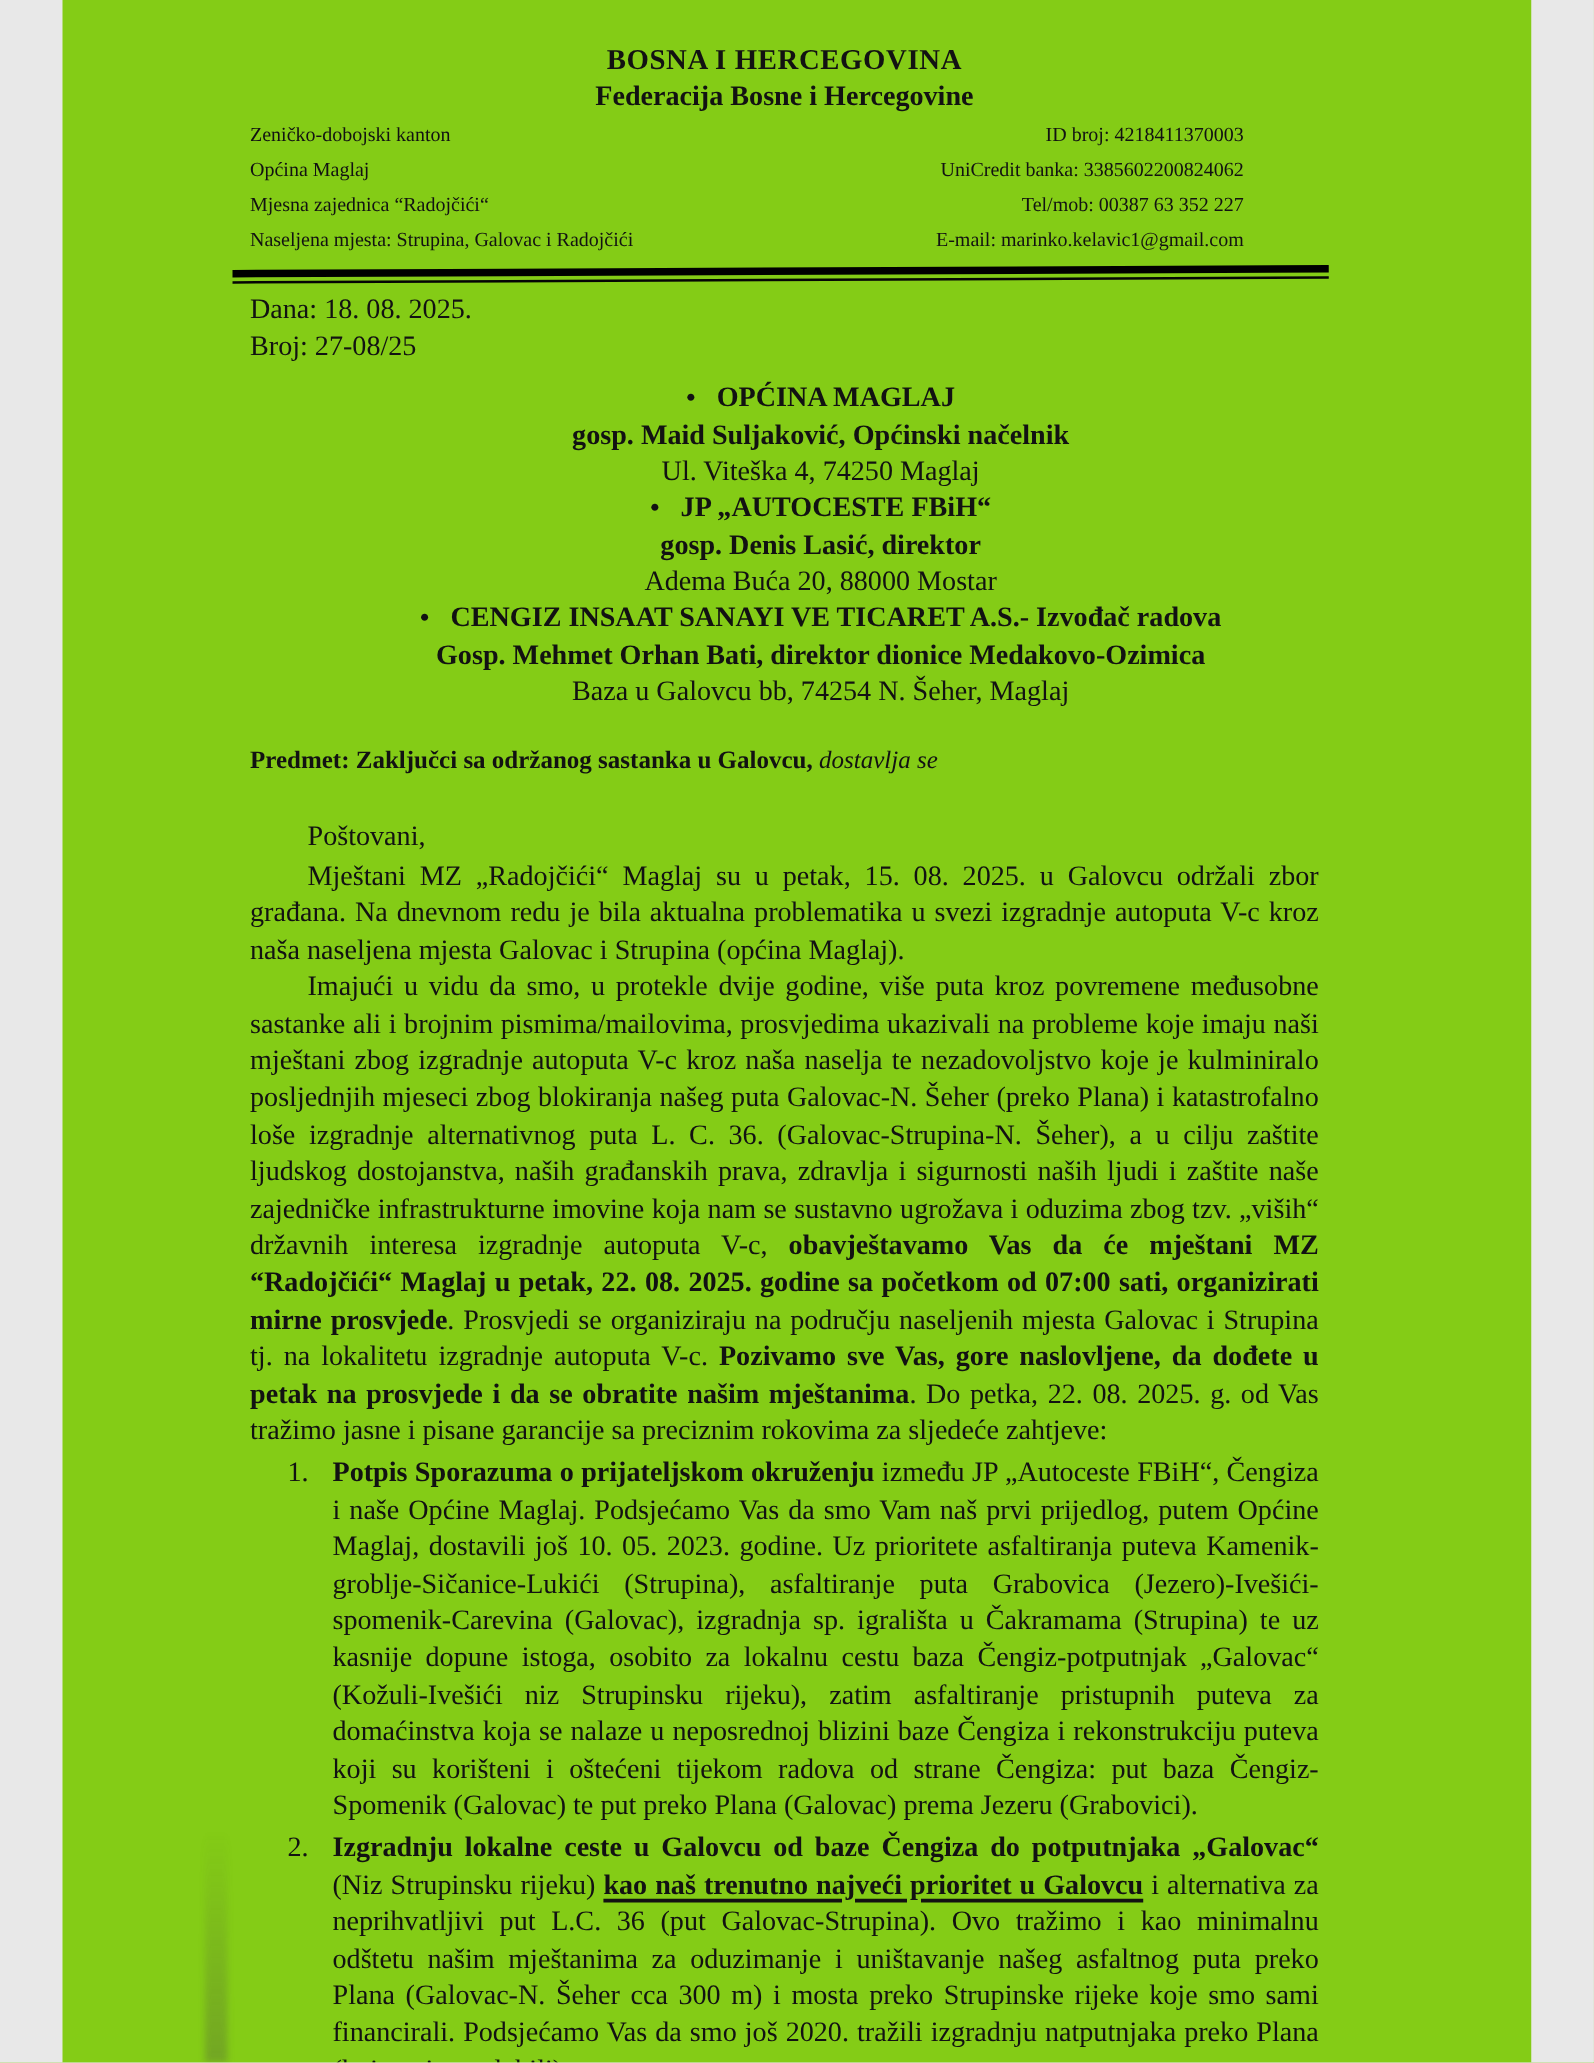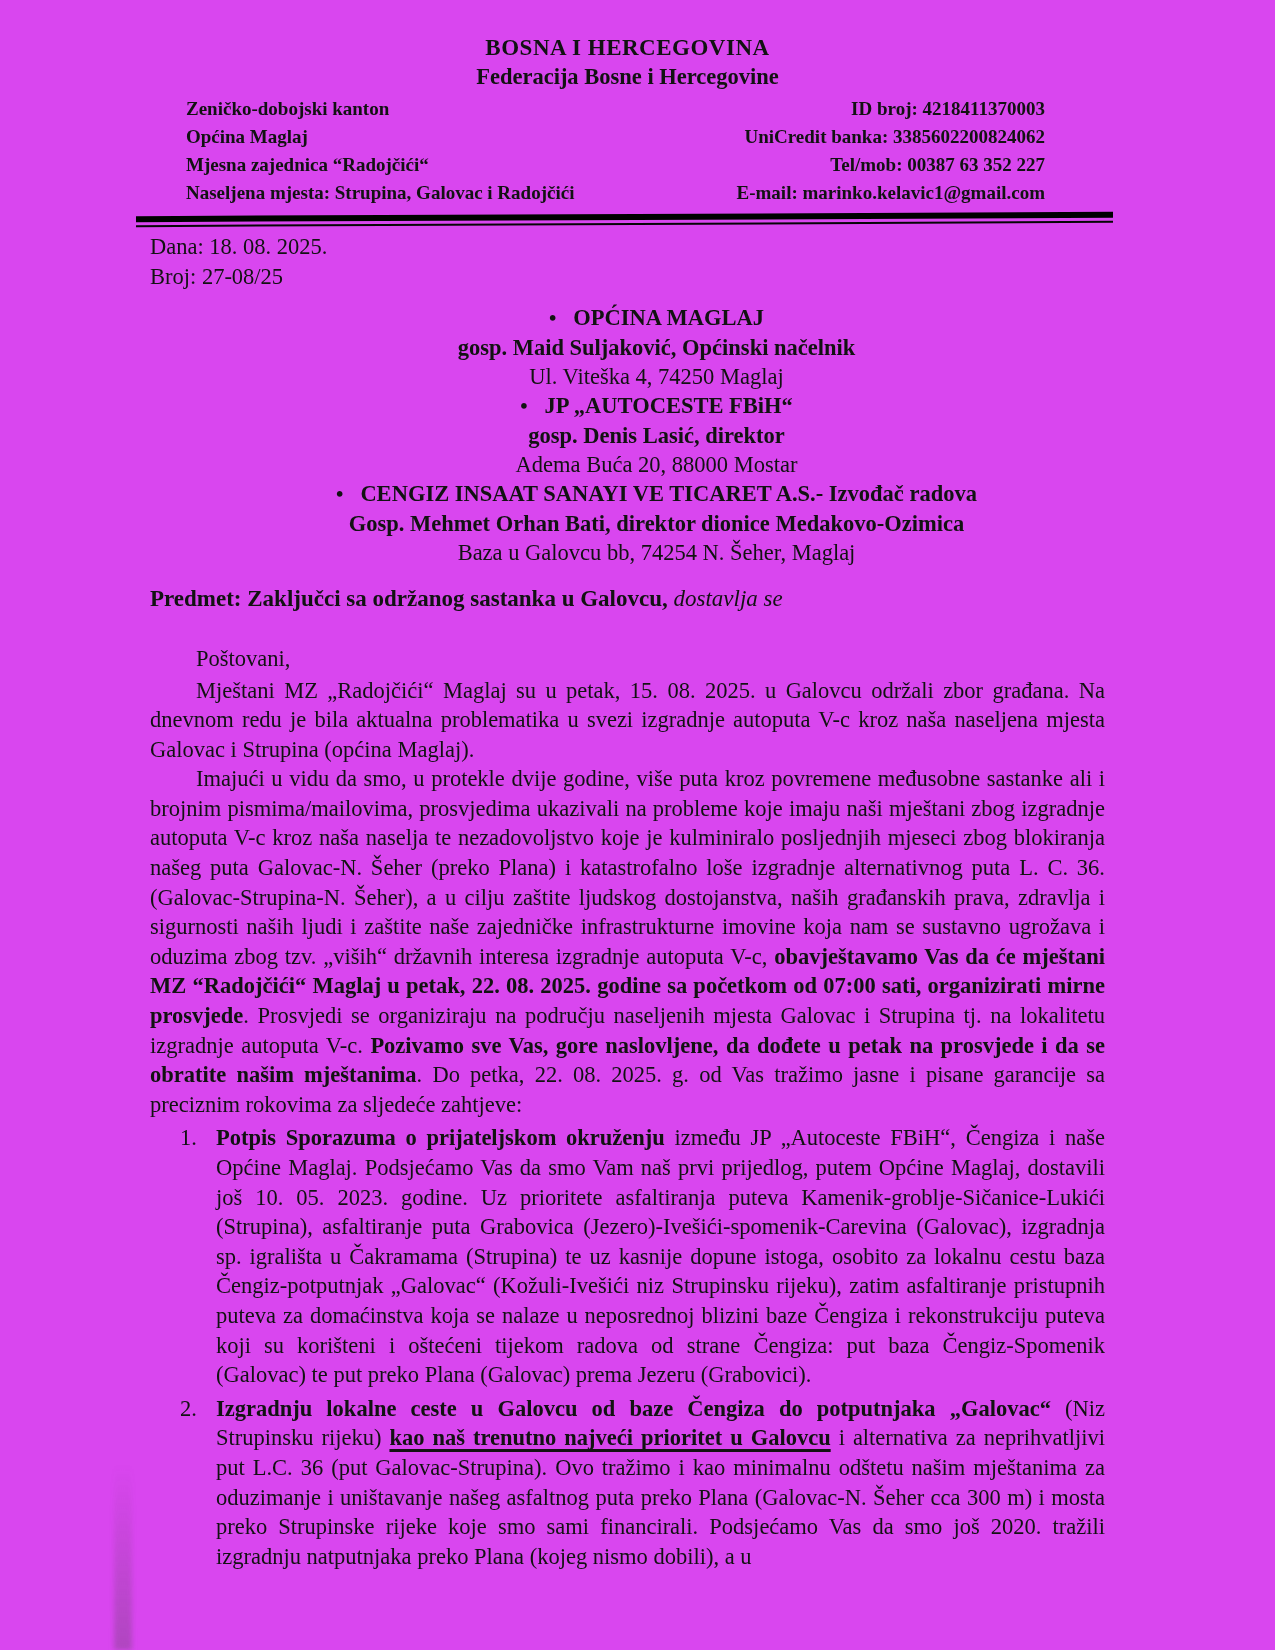--- a/index.html
+++ b/index.html
@@ -1,44 +1,44 @@
 <!DOCTYPE html>
 <html lang="bs"><head>
 <meta charset="utf-8">
 <style>
   html,body{margin:0;padding:0;background:#e8e8e8;}
   .page{
     position:relative;
-    width:1275px;height:1650px;
+    width:1175px;height:1650px;
     margin:0 auto;
-    background:#d946ef;
+    background:#84cc16;
     box-sizing:border-box;
     padding:33px 170px 0 150px;
     overflow:hidden;
     font-family:"Liberation Serif","DejaVu Serif",serif;
     color:#121212;
   }
   
   .lh-title{text-align:center;font-weight:bold;font-size:23px;line-height:29px;letter-spacing:.5px;}
   .lh-sub{text-align:center;font-weight:bold;font-size:22.5px;line-height:30px;}
   .lh-cols{display:flex;justify-content:space-between;margin-top:3px;}
-  .lh-left div,.lh-right div{font-weight:bold;font-size:19px;line-height:28px;white-space:nowrap;margin-left:36px;}
+  .lh-left div,.lh-right div{font-weight:normal;font-size:16px;line-height:28px;white-space:nowrap;}
   .lh-right{text-align:right;margin-right:60px;}
   .divider-wrap{margin:7px -8px 0 -14px;transform:rotate(-0.25deg);}
   .divider-thick{border-top:6px solid #000;}
   .divider-thin{border-top:2px solid #050505;margin-top:3px;}
   
   .meta{margin-top:7px;font-size:22.5px;line-height:29.5px;}
   
   .recipients{margin-top:12px;margin-left:58px;text-align:center;font-size:22.5px;line-height:29px;}
   .rline{white-space:nowrap;}
   .rline.b{font-weight:bold;}
   .bullet{display:inline-block;margin-right:17px;font-size:21px;}
   
-  .subject{margin-top:17px;font-size:23px;line-height:29px;}
+  .subject{margin-top:27px;font-size:20px;line-height:29px;}
   
   .salutation{margin-top:31px;text-indent:46px;font-size:22.5px;line-height:29.5px;}
   .paras{margin-top:2px;}
   p.para{margin:0;text-indent:46px;text-align:justify;font-size:22.5px;line-height:29.6px;}
   
   .demands{margin-top:3px;}
   .demand{display:flex;margin-top:4px;}
   .dnum{flex:0 0 36px;margin-left:30px;font-size:22.5px;line-height:29.6px;}
   .dbody{flex:1;text-align:justify;font-size:22.5px;line-height:29.6px;}
   .b{font-weight:bold;}

